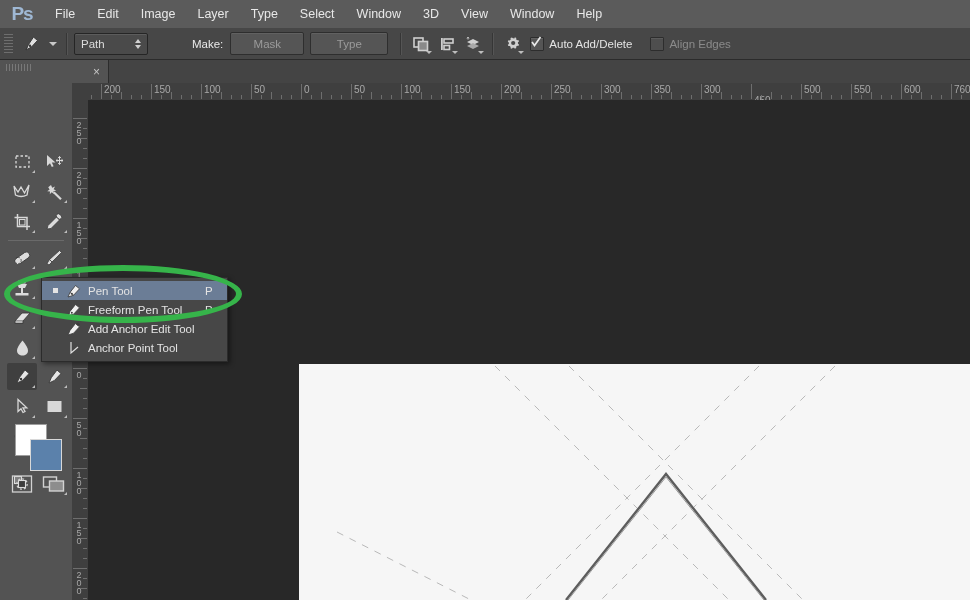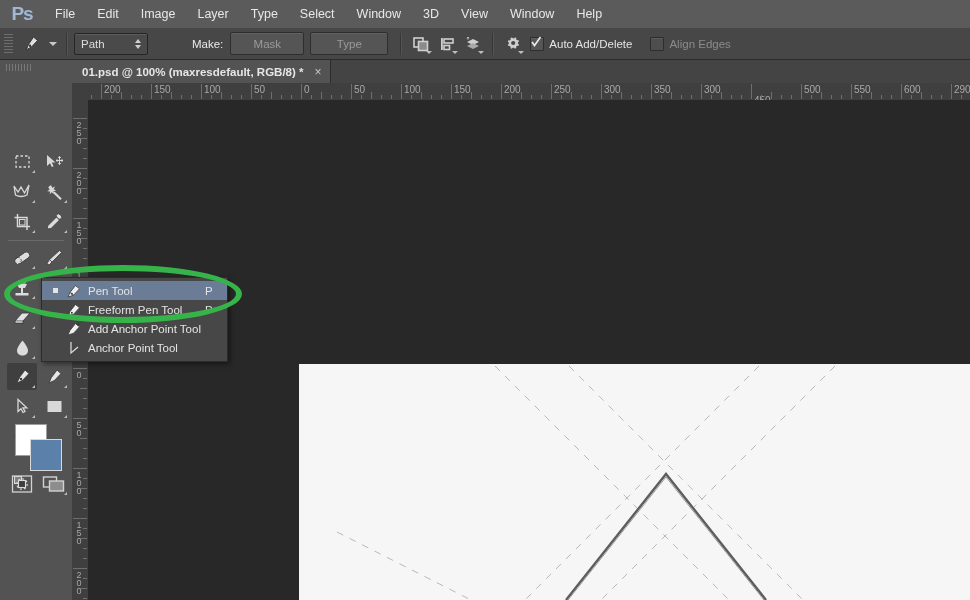--- a/index.html
+++ b/index.html
@@ -270,21 +270,20 @@
     </div>
 
     <div class="chk-row">
       <span class="chkbox off"></span>
       <span class="chk-label dim">Align Edges</span>
     </div>
   </div>
 
   <div class="tabbar">
     <div class="doctab">
-      <span class="ttl">01.psd @ 100% (maxresdefault, RGB/8) *</span>
       <span class="closex">×</span>
     </div>
   </div>
 
   <div class="ruler-corner"></div>
   <div class="ruler-h" id="rulerH">
       <div class="rtick" style="left: 13px; top: 1px; width: 1px; height: 15px; background: rgb(110, 110, 110);"></div>
       <div class="rlabel" style="left: 16px; top: 1px;">200</div>
       <div class="rtick" style="left: 23px; top: 12px; width: 1px; height: 4px; background: rgb(110, 110, 110);"></div>
       <div class="rtick" style="left: 33px; top: 9px; width: 1px; height: 7px; background: rgb(110, 110, 110);"></div>
@@ -380,21 +379,21 @@
       <div class="rtick" style="left: 783px; top: 9px; width: 1px; height: 7px; background: rgb(110, 110, 110);"></div>
       <div class="rtick" style="left: 793px; top: 12px; width: 1px; height: 4px; background: rgb(110, 110, 110);"></div>
       <div class="rtick" style="left: 803px; top: 12px; width: 1px; height: 4px; background: rgb(110, 110, 110);"></div>
       <div class="rtick" style="left: 813px; top: 1px; width: 1px; height: 15px; background: rgb(110, 110, 110);"></div>
       <div class="rlabel" style="left: 816px; top: 1px;">600</div>
       <div class="rtick" style="left: 823px; top: 12px; width: 1px; height: 4px; background: rgb(110, 110, 110);"></div>
       <div class="rtick" style="left: 833px; top: 9px; width: 1px; height: 7px; background: rgb(110, 110, 110);"></div>
       <div class="rtick" style="left: 843px; top: 12px; width: 1px; height: 4px; background: rgb(110, 110, 110);"></div>
       <div class="rtick" style="left: 853px; top: 12px; width: 1px; height: 4px; background: rgb(110, 110, 110);"></div>
       <div class="rtick" style="left: 863px; top: 1px; width: 1px; height: 15px; background: rgb(110, 110, 110);"></div>
-      <div class="rlabel" style="left: 866px; top: 1px;">290</div>
+      <div class="rlabel" style="left: 866px; top: 1px;">760</div>
       <div class="rtick" style="left: 873px; top: 12px; width: 1px; height: 4px; background: rgb(110, 110, 110);"></div>
       <div class="rtick" style="left: 3px; top: 12px; width: 1px; height: 4px; background: rgb(110, 110, 110);"></div>
     </div>
   <div class="ruler-v" id="rulerV">
       <div class="rtick" style="left: 1px; top: 18px; width: 14px; height: 1px; background: rgb(110, 110, 110);"></div>
       <div class="rlabel-v" style="left: 2px; top: 21px;">2<br>5<br>0</div>
       <div class="rtick" style="left: 11px; top: 28px; width: 4px; height: 1px; background: rgb(110, 110, 110);"></div>
       <div class="rtick" style="left: 8px; top: 38px; width: 7px; height: 1px; background: rgb(110, 110, 110);"></div>
       <div class="rtick" style="left: 11px; top: 48px; width: 4px; height: 1px; background: rgb(110, 110, 110);"></div>
       <div class="rtick" style="left: 11px; top: 58px; width: 4px; height: 1px; background: rgb(110, 110, 110);"></div>
@@ -674,21 +673,21 @@
     </div>
 
     <div class="fitem">
       <span class="fdot"></span>
       <span class="ficon">
         <svg width="20" height="16" viewBox="0 0 20 16">
           <path d="M3 14 L5 9.4 L10.5 2.5 L14.5 5.8 L8.6 12.2 Z" fill="#f0f0f0" stroke="#3a3a3a" stroke-width="0.8"></path>
           <path d="M13 1.5 L13 5 M11.3 3.2 L14.8 3.2" stroke="#3a3a3a" stroke-width="1"></path>
         </svg>
       </span>
-      <span class="flabel">Add Anchor Point Tool</span>
+      <span class="flabel">Add Anchor Edit Tool</span>
       <span class="fkey"></span>
     </div>
 
 
     <div class="fitem">
       <span class="fdot"></span>
       <span class="ficon">
         <svg width="20" height="16" viewBox="0 0 20 16">
           <path d="M6 2 L6 13 L13 7" fill="none" stroke="#e0e0e0" stroke-width="1.2"></path>
         </svg>

